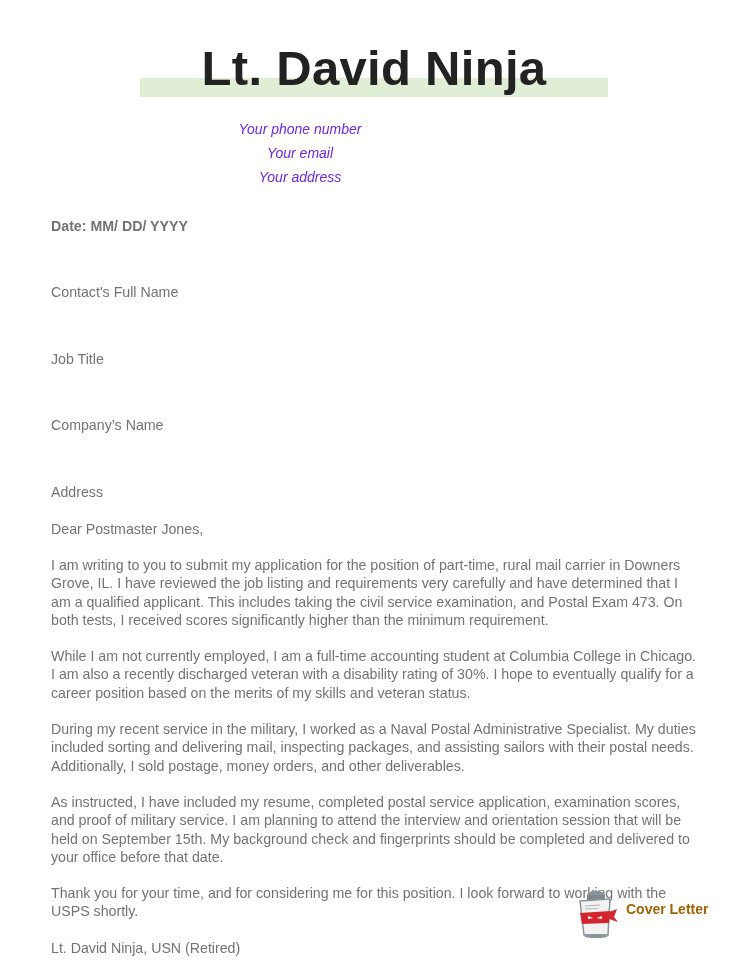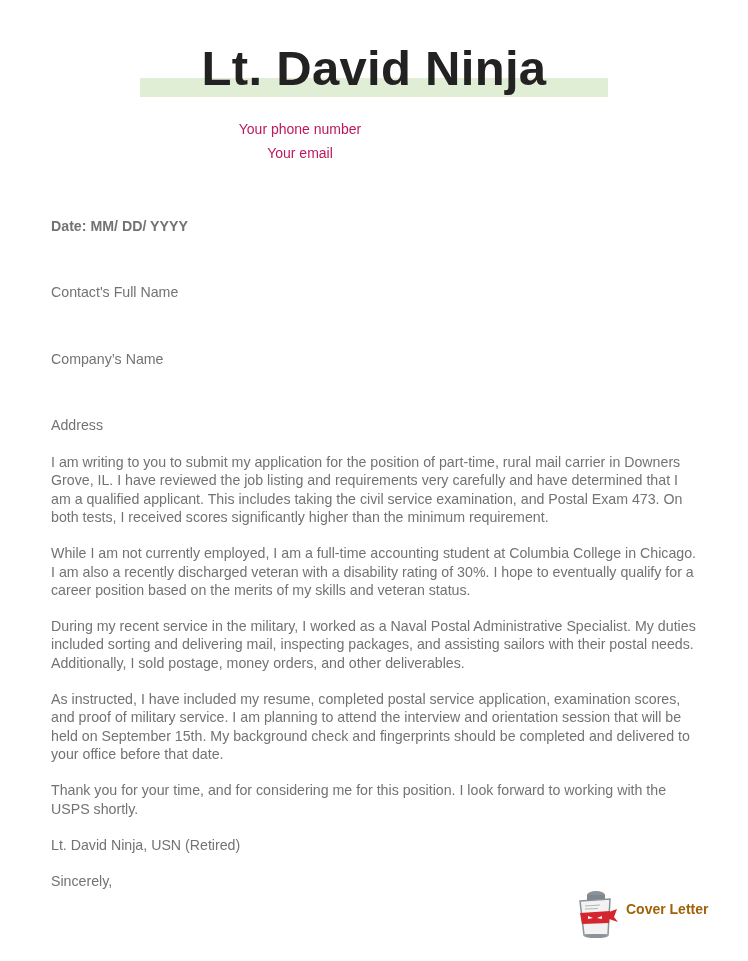--- a/index.html
+++ b/index.html
@@ -2,21 +2,21 @@
 <html><head>
   <meta charset="utf-8">
   <style>
     html, body { margin: 0; padding: 0; background: #ffffff; }
     body { width: 748px; height: 961px; position: relative; overflow: hidden;
            font-family: "Liberation Sans", sans-serif; color: #222222; }
     .name-wrap { position: absolute; left: 0; top: 40px; width: 728px; height: 64px; padding-left: 25px; }
     .name-bar { position: absolute; left: 140px; top: 38px; width: 468px; height: 19px; background: #e1eed6; }
     .name { position: absolute; left: 0; width: 748px; top: 0; text-align: center;
             font-size: 49px; font-weight: bold; color: #222222; line-height: 56px; letter-spacing: 0.3px; }
-    .contact { position: absolute; left: 0; top: 117px; width: 600px; text-align: center; font-size: 14px; line-height: 24px; color: #be185d; }
+    .contact { position: absolute; left: 0; top: 117px; width: 600px; text-align: center; font-size: 14px; line-height: 24px; color: #6d28d9; font-style: italic; }
     .contact div { height: 24px; }
     .body { position: absolute; left: 51px; top: 217px; width: 650px; font-size: 14.2px; line-height: 18.3px; color: #737373; }
     .date { font-weight: bold; margin: 0 0 19px 0; }
     .p { margin: 0 0 18px 0; }
     .recipient div { line-height: 18.6px; margin-top: 48px; }
     .logo { position: absolute; left: 574px; top: 889px; width: 150px; height: 50px; }
     .logo-text { position: absolute; left: 52px; top: 12px; font-size: 14px; font-weight: bold; line-height: 16px; }
     .logo-text .l1 { color: #a16207; }
     .logo-text .l2 { color: #d4262f; margin-top: 48px; }
   </style>
@@ -24,29 +24,32 @@
 <body>
 
 <div class="name-wrap">
   <div class="name-bar"></div>
   <div class="name">Lt. David Ninja</div>
 </div>
 
 <div class="contact">
   <div>Your phone number</div>
   <div>Your email</div>
+  <div>Your address</div>
 </div>
 
 <div class="body">
   <div class="date">Date: MM/ DD/ YYYY</div>
   <div class="recipient p">
     <div>Contact's Full Name</div>
+    <div>Job Title</div>
     <div>Company’s Name</div>
     <div>Address</div>
   </div>
+  <div class="p">Dear Postmaster Jones,</div>
   <div class="p">I am writing to you to submit my application for the position of part-time, rural mail carrier in Downers Grove, IL. I have reviewed the job listing and requirements very carefully and have determined that I am a qualified applicant. This includes taking the civil service examination, and Postal Exam 473. On both tests, I received scores significantly higher than the minimum requirement.</div>
   <div class="p">While I am not currently employed, I am a full-time accounting student at Columbia College in Chicago. I am also a recently discharged veteran with a disability rating of 30%. I hope to eventually qualify for a career position based on the merits of my skills and veteran status.</div>
   <div class="p">During my recent service in the military, I worked as a Naval Postal Administrative Specialist. My duties included sorting and delivering mail, inspecting packages, and assisting sailors with their postal needs. Additionally, I sold postage, money orders, and other deliverables.</div>
   <div class="p">As instructed, I have included my resume, completed postal service application, examination scores, and proof of military service. I am planning to attend the interview and orientation session that will be held on September 15th. My background check and fingerprints should be completed and delivered to your office before that date.</div>
   <div class="p">Thank you for your time, and for considering me for this position. I look forward to working with the USPS shortly.</div>
   <div class="p">Lt. David Ninja, USN (Retired)</div>
   <div class="p">Sincerely,</div>
 </div>
 
 <div class="logo">

